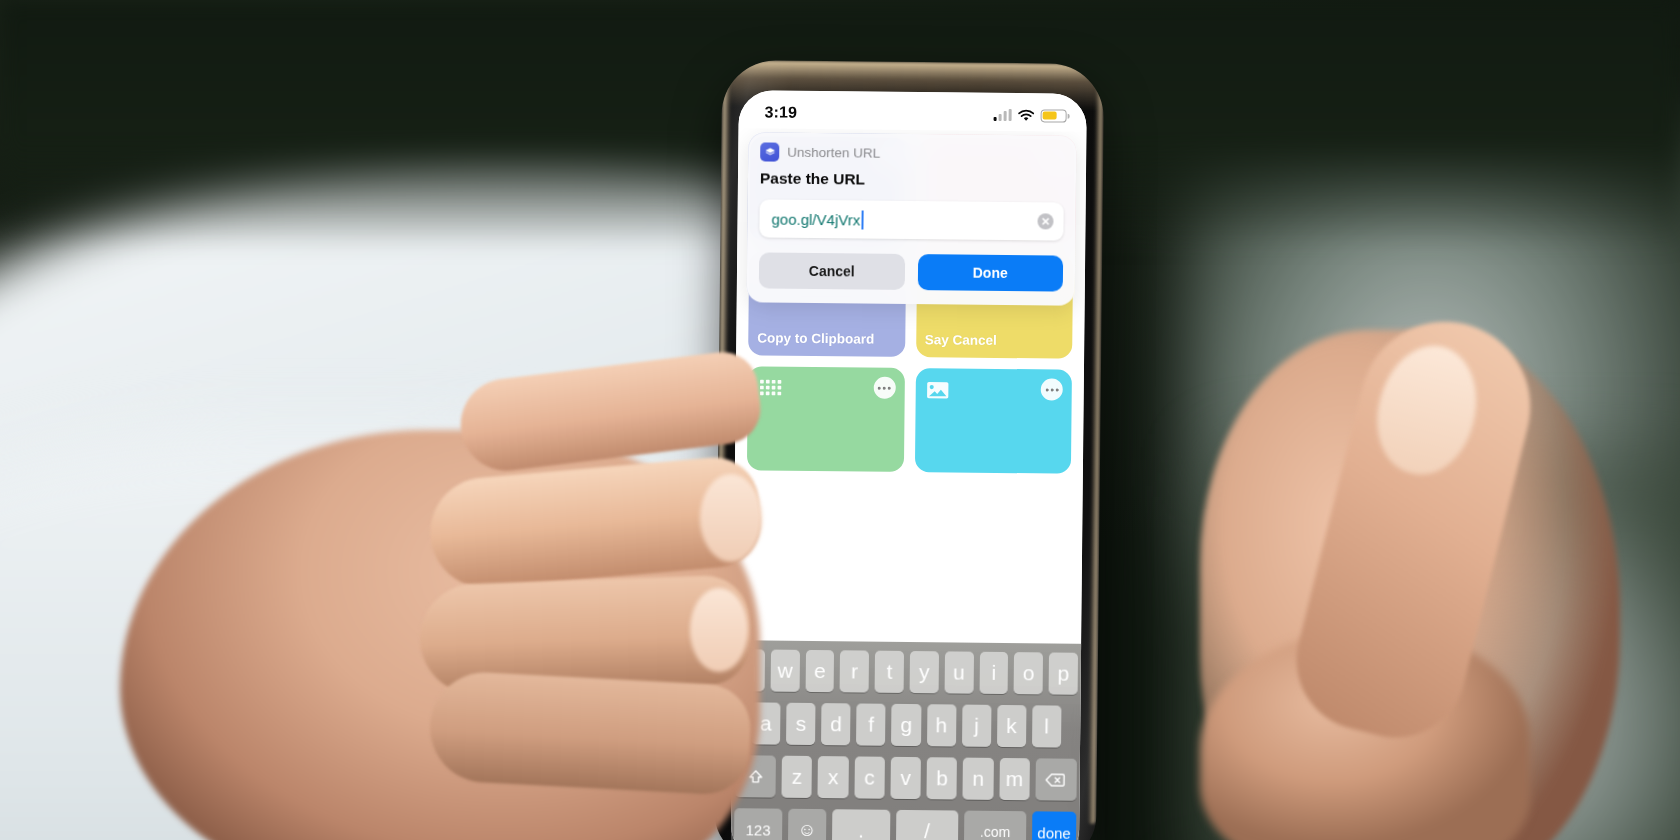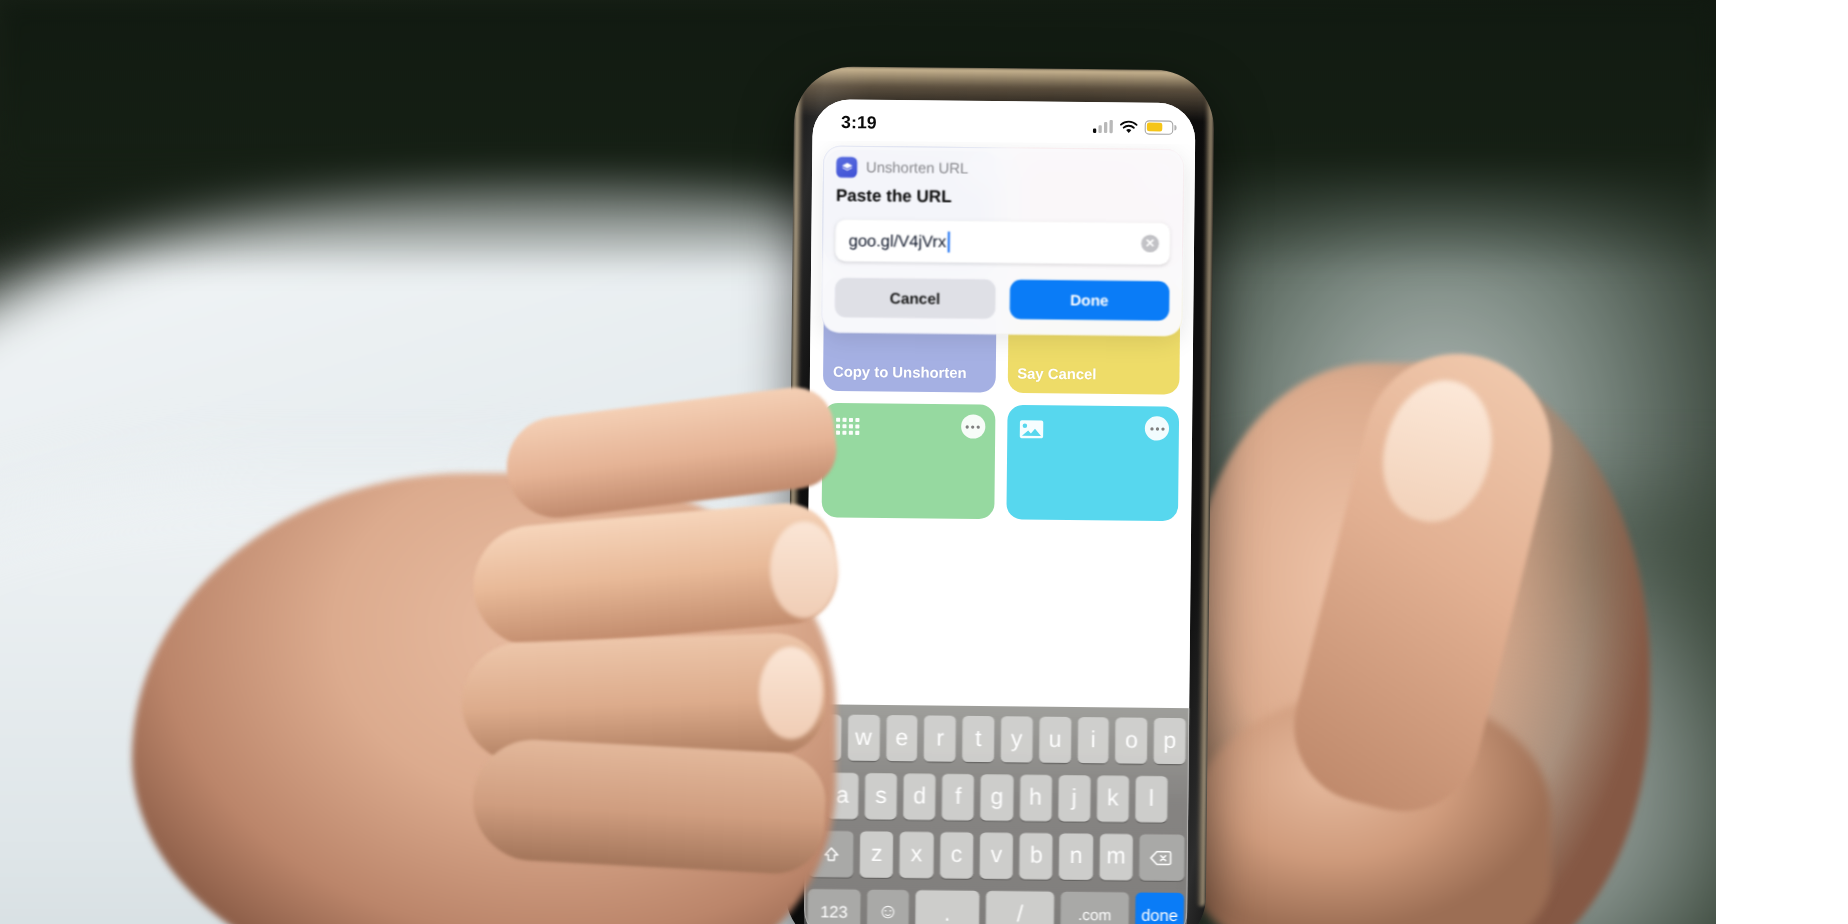--- a/index.html
+++ b/index.html
@@ -7,21 +7,21 @@
   html, body {
     width: 1680px;
     height: 840px;
     overflow: hidden;
     font-family: "Liberation Sans", sans-serif;
   }
 
   
   #scene {
     position: relative;
-    width: 1560px;
+    width: 1680px;
     height: 840px;
     overflow: hidden;
     background: #10180f;
   }
 
   .bg-dark {
     position: absolute;
     inset: 0;
     background:
       radial-gradient(120% 70% at 20% 0%, #1b2419 0%, #141c13 45%, #0d140d 100%);
@@ -326,21 +326,21 @@
     background: #fff;
     border-radius: 9px;
     box-shadow: 0 1px 3px rgba(0,0,0,.12);
     display: flex;
     align-items: center;
     padding: 0 34px 0 12px;
     margin-bottom: 15px;
   }
   .dlg-field-text {
     font-size: 15px;
-    color: #0f172a;
+    color: #0f766e;
     white-space: nowrap;
   }
   .caret {
     display: inline-block;
     width: 2px;
     height: 19px;
     background: #2f7ef5;
     margin-left: 1px;
     vertical-align: -4px;
   }
@@ -489,21 +489,21 @@
                   <path d="M12 3 2.5 8 12 13l9.5-5L12 3z"></path>
                   <path d="M12 15.2 4.2 11.1l-1.7.9L12 17l9.5-5-1.7-.9L12 15.2z"></path>
                 </svg>
             </div>
             <div class="tile-menu">
                 <span></span>
                 <span></span>
                 <span></span>
               </div>
           </div>
-          <div class="tile-label">Copy to Unshorten</div>
+          <div class="tile-label">Copy to Clipboard</div>
         </div>
 
         <div class="tile" style="background:#eedc68">
           <div class="tile-top">
             <div class="tile-icon">
               <svg viewBox="0 0 24 24">
                   <path d="M9 4 7.8 6H4.5A1.5 1.5 0 0 0 3 7.5v10A1.5 1.5 0 0 0 4.5 19h15a1.5 1.5 0 0 0 1.5-1.5v-10A1.5 1.5 0 0 0 19.5 6h-3.3L15 4H9zm3 4.6a4.4 4.4 0 1 1 0 8.8 4.4 4.4 0 0 1 0-8.8zm0 1.9a2.5 2.5 0 1 0 0 5 2.5 2.5 0 0 0 0-5zM19 7.2a.85.85 0 1 1 0 1.7.85.85 0 0 1 0-1.7z"></path>
                 </svg>
             </div>
             <div class="tile-menu">

